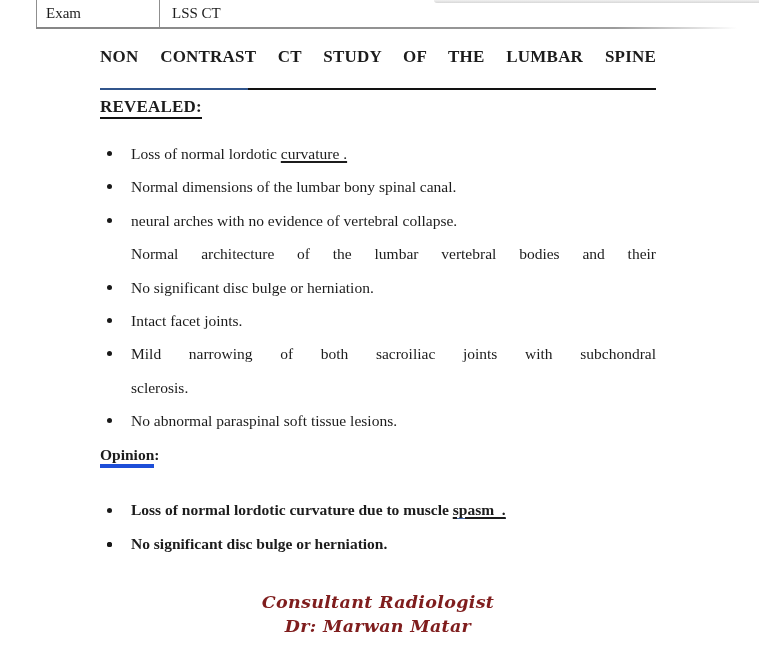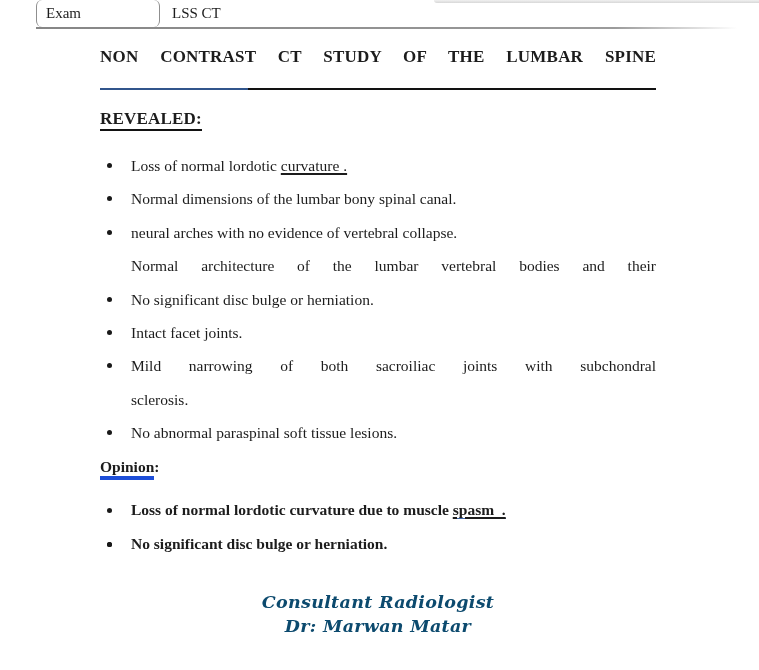--- a/index.html
+++ b/index.html
@@ -12,55 +12,55 @@
   .smudge{
     position:absolute;top:0;left:434px;right:0;height:3px;
     background:linear-gradient(to bottom,#f1f1f1,#d7d7d7);
     border-radius:0 0 0 3px;
   }
   
   .exam-table{position:absolute;top:0;left:36px;width:723px;height:28px;font-size:15px;}
   .cell-label{
     position:absolute;left:0;top:0;width:124px;height:27px;box-sizing:border-box;
     border-left:1px solid #8f8f8f;border-right:1px solid #8f8f8f;
-    line-height:27px;padding-left:9px;border-radius:6px;
+    line-height:27px;padding-left:9px;
   }
   .cell-value{position:absolute;left:124px;top:0;height:17px;line-height:27px;padding-left:12px;}
   .table-bottom{
     position:absolute;top:27px;left:0;width:100%;height:1.5px;
     background:linear-gradient(to right,#868686 0%,#9b9b9b 80%,rgba(160,160,160,0) 97%);
   }
   
   .page{position:absolute;left:100px;top:44px;width:556px;}
   .title{font-size:17px;font-weight:bold;letter-spacing:.2px;}
   .title-line1{
     position:relative;line-height:25px;
     text-align:justify;text-align-last:justify;
     border-bottom:2.4px solid #121212;padding-bottom:19px;
   }
   .blue-line{position:absolute;left:0;bottom:-2px;width:148px;height:2px;background:#3a66ab;opacity:.8;}
-  .title-line2{margin-top:16px;line-height:25px;}
+  .title-line2{margin-top:4px;line-height:25px;}
   .u-thick{border-bottom:2.4px solid #121212;padding-bottom:1px;}
   ul{list-style:none;margin:0;padding:0;}
   .findings{margin-top:18px;font-size:15.5px;line-height:33.4px;}
   .findings li,.opinion-list li{position:relative;padding-left:31px;}
   .dot{position:absolute;left:7px;top:14px;width:5px;height:5px;border-radius:50%;background:#191919;}
   .ln.just{text-align:justify;text-align-last:justify;}
   .spell{
     text-decoration:underline;text-decoration-thickness:1.5px;text-underline-offset:2px;
     border-bottom:1.6px solid #3e66a8;white-space:pre-wrap;
   }
   .opinion-heading{font-size:15.5px;font-weight:bold;line-height:33.4px;}
   .u-med{border-bottom:4px solid #1d4ed8;padding-bottom:1px;}
-  .opinion-list{margin-top:10px;font-size:15.5px;font-weight:bold;line-height:34px;}
+  .opinion-list{margin-top:22px;font-size:15.5px;font-weight:bold;line-height:34px;}
   .opinion-list .dot{top:15px;}
   .signature{
     margin-top:30px;text-align:center;
     font-family:"DejaVu Serif", serif;font-size:17.5px;font-weight:bold;font-style:italic;
-    line-height:23.5px;letter-spacing:.3px;color:#0c4a6e;
+    line-height:23.5px;letter-spacing:.3px;color:#7f1d1d;
   }
 </style>
 </head>
 <body>
 
 <div class="smudge"></div>
 
 <div class="exam-table">
   <div class="cell-label">
     <span>Exam</span>

